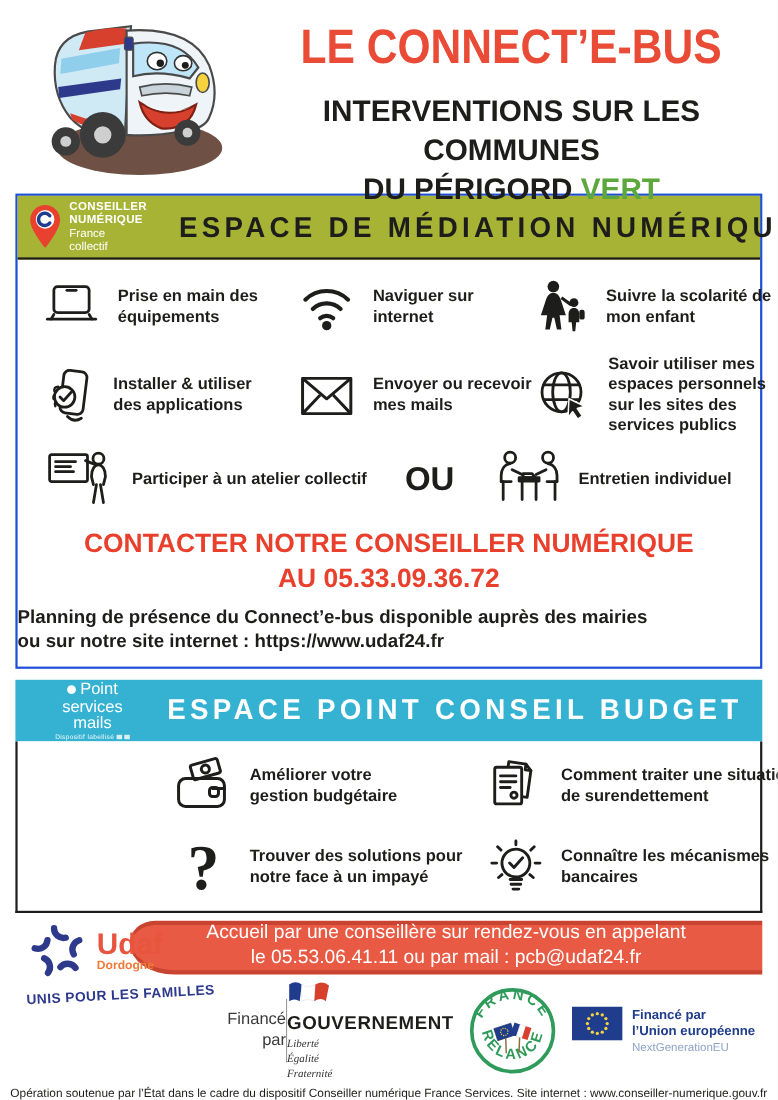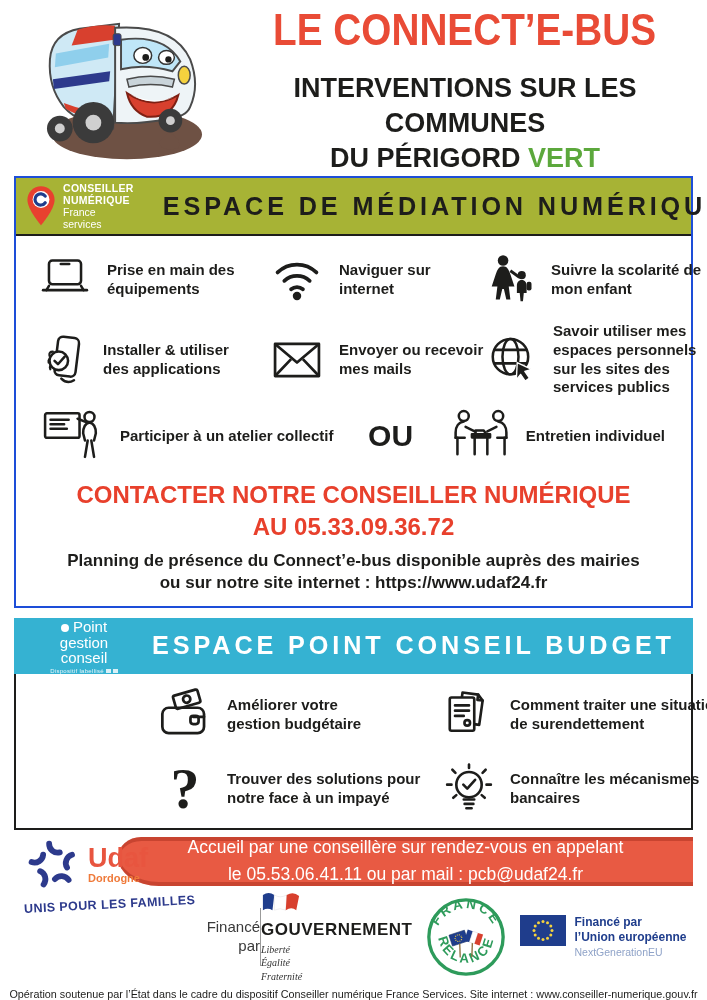--- a/index.html
+++ b/index.html
@@ -1,20 +1,20 @@
 <!DOCTYPE html>
 <html><head>
 <meta charset="utf-8">
 <style>
   * { margin:0; padding:0; box-sizing:border-box; }
   body { background:#e8e8e8; font-family:"Liberation Sans", sans-serif; }
   .poster { position:relative; width:707px; height:1000px; background:#ffffff; margin:0 auto; overflow:hidden; }
 
   
-  .header { display:flex; align-items:flex-end; padding:14px 10px 0 18px; height:176px; }
+  .header { display:flex; align-items:center; padding:14px 10px 0 18px; height:176px; }
   .bus-wrap { width:215px; flex:0 0 215px; }
   .titles { flex:1; text-align:center; padding-top:18px; }
   .main-title { color:#e94b36; font-size:44px; font-weight:bold; letter-spacing:0; display:inline-block; transform:scaleX(.88); transform-origin:center; white-space:nowrap; }
   .sub-title { color:#1d1d1b; font-size:27px; font-weight:bold; line-height:1.3; margin-top:16px; }
   .sub-title .l2 { display:block; }
   .green-word { color:#5ca83c; }
 
   
   .med-box { margin:0 14px; border:2px solid #1d4ed8; background:#fff; }
   .banner { height:58px; display:flex; align-items:center; }
@@ -41,33 +41,33 @@
   .icon { flex:0 0 auto; }
   .w140{width:142px} .w105{width:108px} .w150{width:152px} .w145{width:148px} .w130{width:132px} .w160{width:162px}
   .w150b{width:160px} .w210{width:215px} .w200{width:205px}
 
   .atelier-row { display:flex; align-items:center; padding:6px 26px 0 26px; }
   .atelier-left, .atelier-right { display:flex; align-items:center; gap:12px; }
   .or-label { flex:1; text-align:center; font-size:30px; font-weight:bold; color:#1d1d1b; }
 
   .contact-block { text-align:center; margin-top:14px; }
   .contact-line { color:#e8402c; font-size:24px; font-weight:bold; line-height:1.35; }
-  .planning-block { text-align:center; margin-top:6px; padding-bottom:12px; }
+  .planning-block { margin-top:6px; padding-bottom:12px; }
   .planning-line { color:#1d1d1b; font-size:17px; font-weight:bold; line-height:1.3; }
 
   
   .bdg-box { margin:0 14px; border:2px solid #1d1d1b; border-top:none; background:#fff; padding:12px 10px 10px 140px; }
   .bdg-grid { display:grid; grid-template-columns:285px 1fr; row-gap:16px; }
   .bdg-item { display:flex; align-items:center; gap:13px; }
 
   
   .appt-banner { position:relative; margin:7px 14px 0 118px; height:49px; background:#e85a43;
                  border-top-left-radius:34px 30px; border-bottom-left-radius:60px 42px;
                  box-shadow:inset 0 4px 0 rgba(140,30,15,.35), inset 0 -4px 0 rgba(140,30,15,.35);
-                 display:flex; flex-direction:column; justify-content:space-between; text-align:center; }
+                 display:flex; flex-direction:column; justify-content:flex-start; text-align:center; }
   .appt-line { color:#fff; font-size:17.5px; line-height:1.25; }
 
   
   .udaf { position:absolute; left:24px; top:836px; width:150px; }
   .udaf-top { display:flex; align-items:center; gap:6px; }
   .udaf-name { color:#e8553f; font-size:27px; font-weight:bold; line-height:.9; }
   .udaf-region { color:#ef7a3a; font-size:11px; font-weight:bold; margin-top:2px; }
   .udaf-tagline { color:#2d3a8c; font-size:12.5px; font-weight:bold; margin-top:4px; white-space:nowrap; transform:rotate(-3deg); letter-spacing:.4px; }
 
   .funders { display:flex; align-items:center; margin:10px 10px 0 196px; height:82px; }
@@ -138,21 +138,21 @@
       <div class="cn-logo">
         <svg viewBox="0 0 32 44" width="30" height="42">
           <path d="M16 1 C8 1 1.5 7.5 1.5 15.5 c0 10 14.5 27 14.5 27 s14.5 -17 14.5 -27 C30.5 7.5 24 1 16 1 Z" fill="#e8412f"></path>
           <circle cx="16" cy="15" r="9" fill="#ffffff"></circle>
           <path d="M20.5 11.5 a6 6 0 1 0 0 7" fill="none" stroke="#1f3d8c" stroke-width="3.4" stroke-linecap="round"></path>
         </svg>
         <div class="cn-text">
           <div class="b">CONSEILLER</div>
           <div class="b">NUMÉRIQUE</div>
           <div>France</div>
-          <div>services</div>
+          <div>collectif</div>
         </div>
       </div>
       <div class="banner-title">ESPACE DE MÉDIATION NUMÉRIQUE</div>
     </div>
 
     <div class="med-grid">
 
       <div class="med-item">
         <svg class="icon" viewBox="0 0 64 64" width="58" height="54" fill="none" stroke="#1d1d1b" stroke-width="3" stroke-linecap="round" stroke-linejoin="round">
           <rect x="13" y="9" width="38" height="28" rx="4"></rect>
@@ -251,22 +251,22 @@
     </div>
     <div class="planning-block">
       <div class="planning-line">Planning de présence du Connect’e-bus disponible auprès des mairies</div>
       <div class="planning-line">ou sur notre site internet : https://www.udaf24.fr</div>
     </div>
   </div>
 
   <div class="banner banner-blue">
     <div class="pcb-logo">
       <div><span class="dot"></span><span>Point</span></div>
-      <div>gestion</div>
-      <div>conseil</div>
+      <div>services</div>
+      <div>mails</div>
       <div class="pcb-sub"><span>Dispositif labellisé</span><span class="sq"></span><span class="sq"></span></div>
     </div>
     <div class="banner-title">ESPACE POINT CONSEIL BUDGET</div>
   </div>
 
   <div class="bdg-box">
     <div class="bdg-grid">
       <div class="bdg-item">
         <svg class="icon" viewBox="0 0 64 64" width="58" height="58" fill="none" stroke="#1d1d1b" stroke-width="3" stroke-linecap="round" stroke-linejoin="round">
           <g transform="rotate(-16 34 15)">

